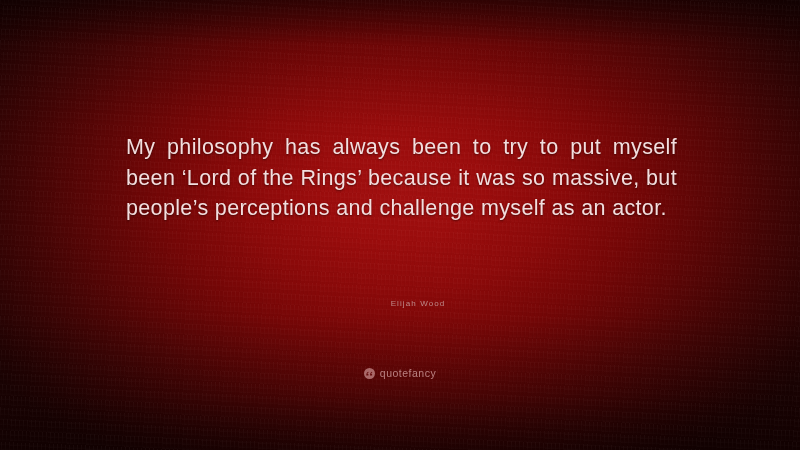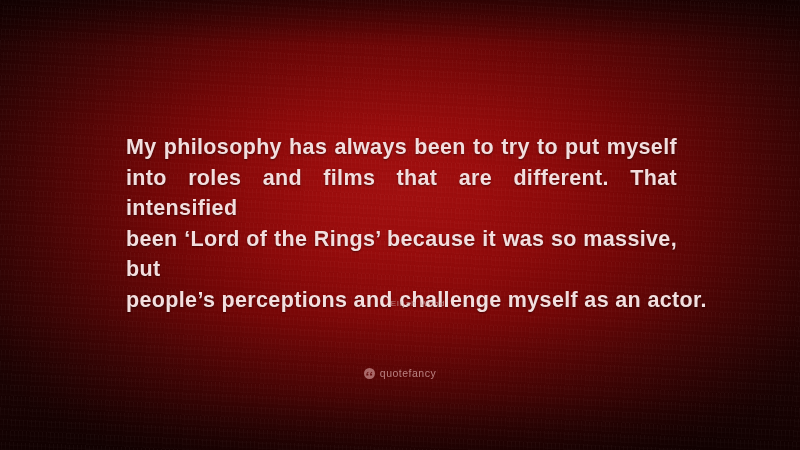--- a/index.html
+++ b/index.html
@@ -82,21 +82,21 @@
     position: absolute;
     left: 126px;
     top: 132px;
     width: 551px;
   }
 
   .quote-line {
     font-family: "Liberation Sans", sans-serif;
     font-size: 21.5px;
     line-height: 30.6px;
-    font-weight: 700;
+    font-weight: 400;
     letter-spacing: 0.35px;
     color: #f2dede;
     white-space: nowrap;
     text-shadow: 0 1px 2px rgba(0,0,0,0.45);
   }
 
   
   .quote-line.stretch {
     display: block;
     text-align: justify;
@@ -161,21 +161,20 @@
 <div class="card">
 
   <div class="bg-glow"></div>
   <div class="bg-vignette"></div>
   <div class="bg-noise"></div>
 
   <div class="content">
 
     <div class="quote-block">
       <div class="quote-line stretch">My philosophy has always been to try to put myself</div>
-      <div class="quote-line stretch">into roles and films that are different. That intensified</div>
       <div class="quote-line stretch">been ‘Lord of the Rings’ because it was so massive, but</div>
       <div class="quote-line">people’s perceptions and challenge myself as an actor.</div>
     </div>
 
     <div class="attribution">Elijah Wood</div>
 
     <div class="watermark">
       <span class="wm-badge">
         <svg width="11" height="11" viewBox="0 0 11 11" aria-hidden="true">
           <path d="M2.3 7.0 C2.3 5.5 3.0 4.3 4.2 3.7 L4.6 4.4 C3.9 4.8 3.5 5.3 3.4 5.9 L4.4 5.9 L4.4 7.6 L2.3 7.6 Z" fill="#6d1414"></path>

